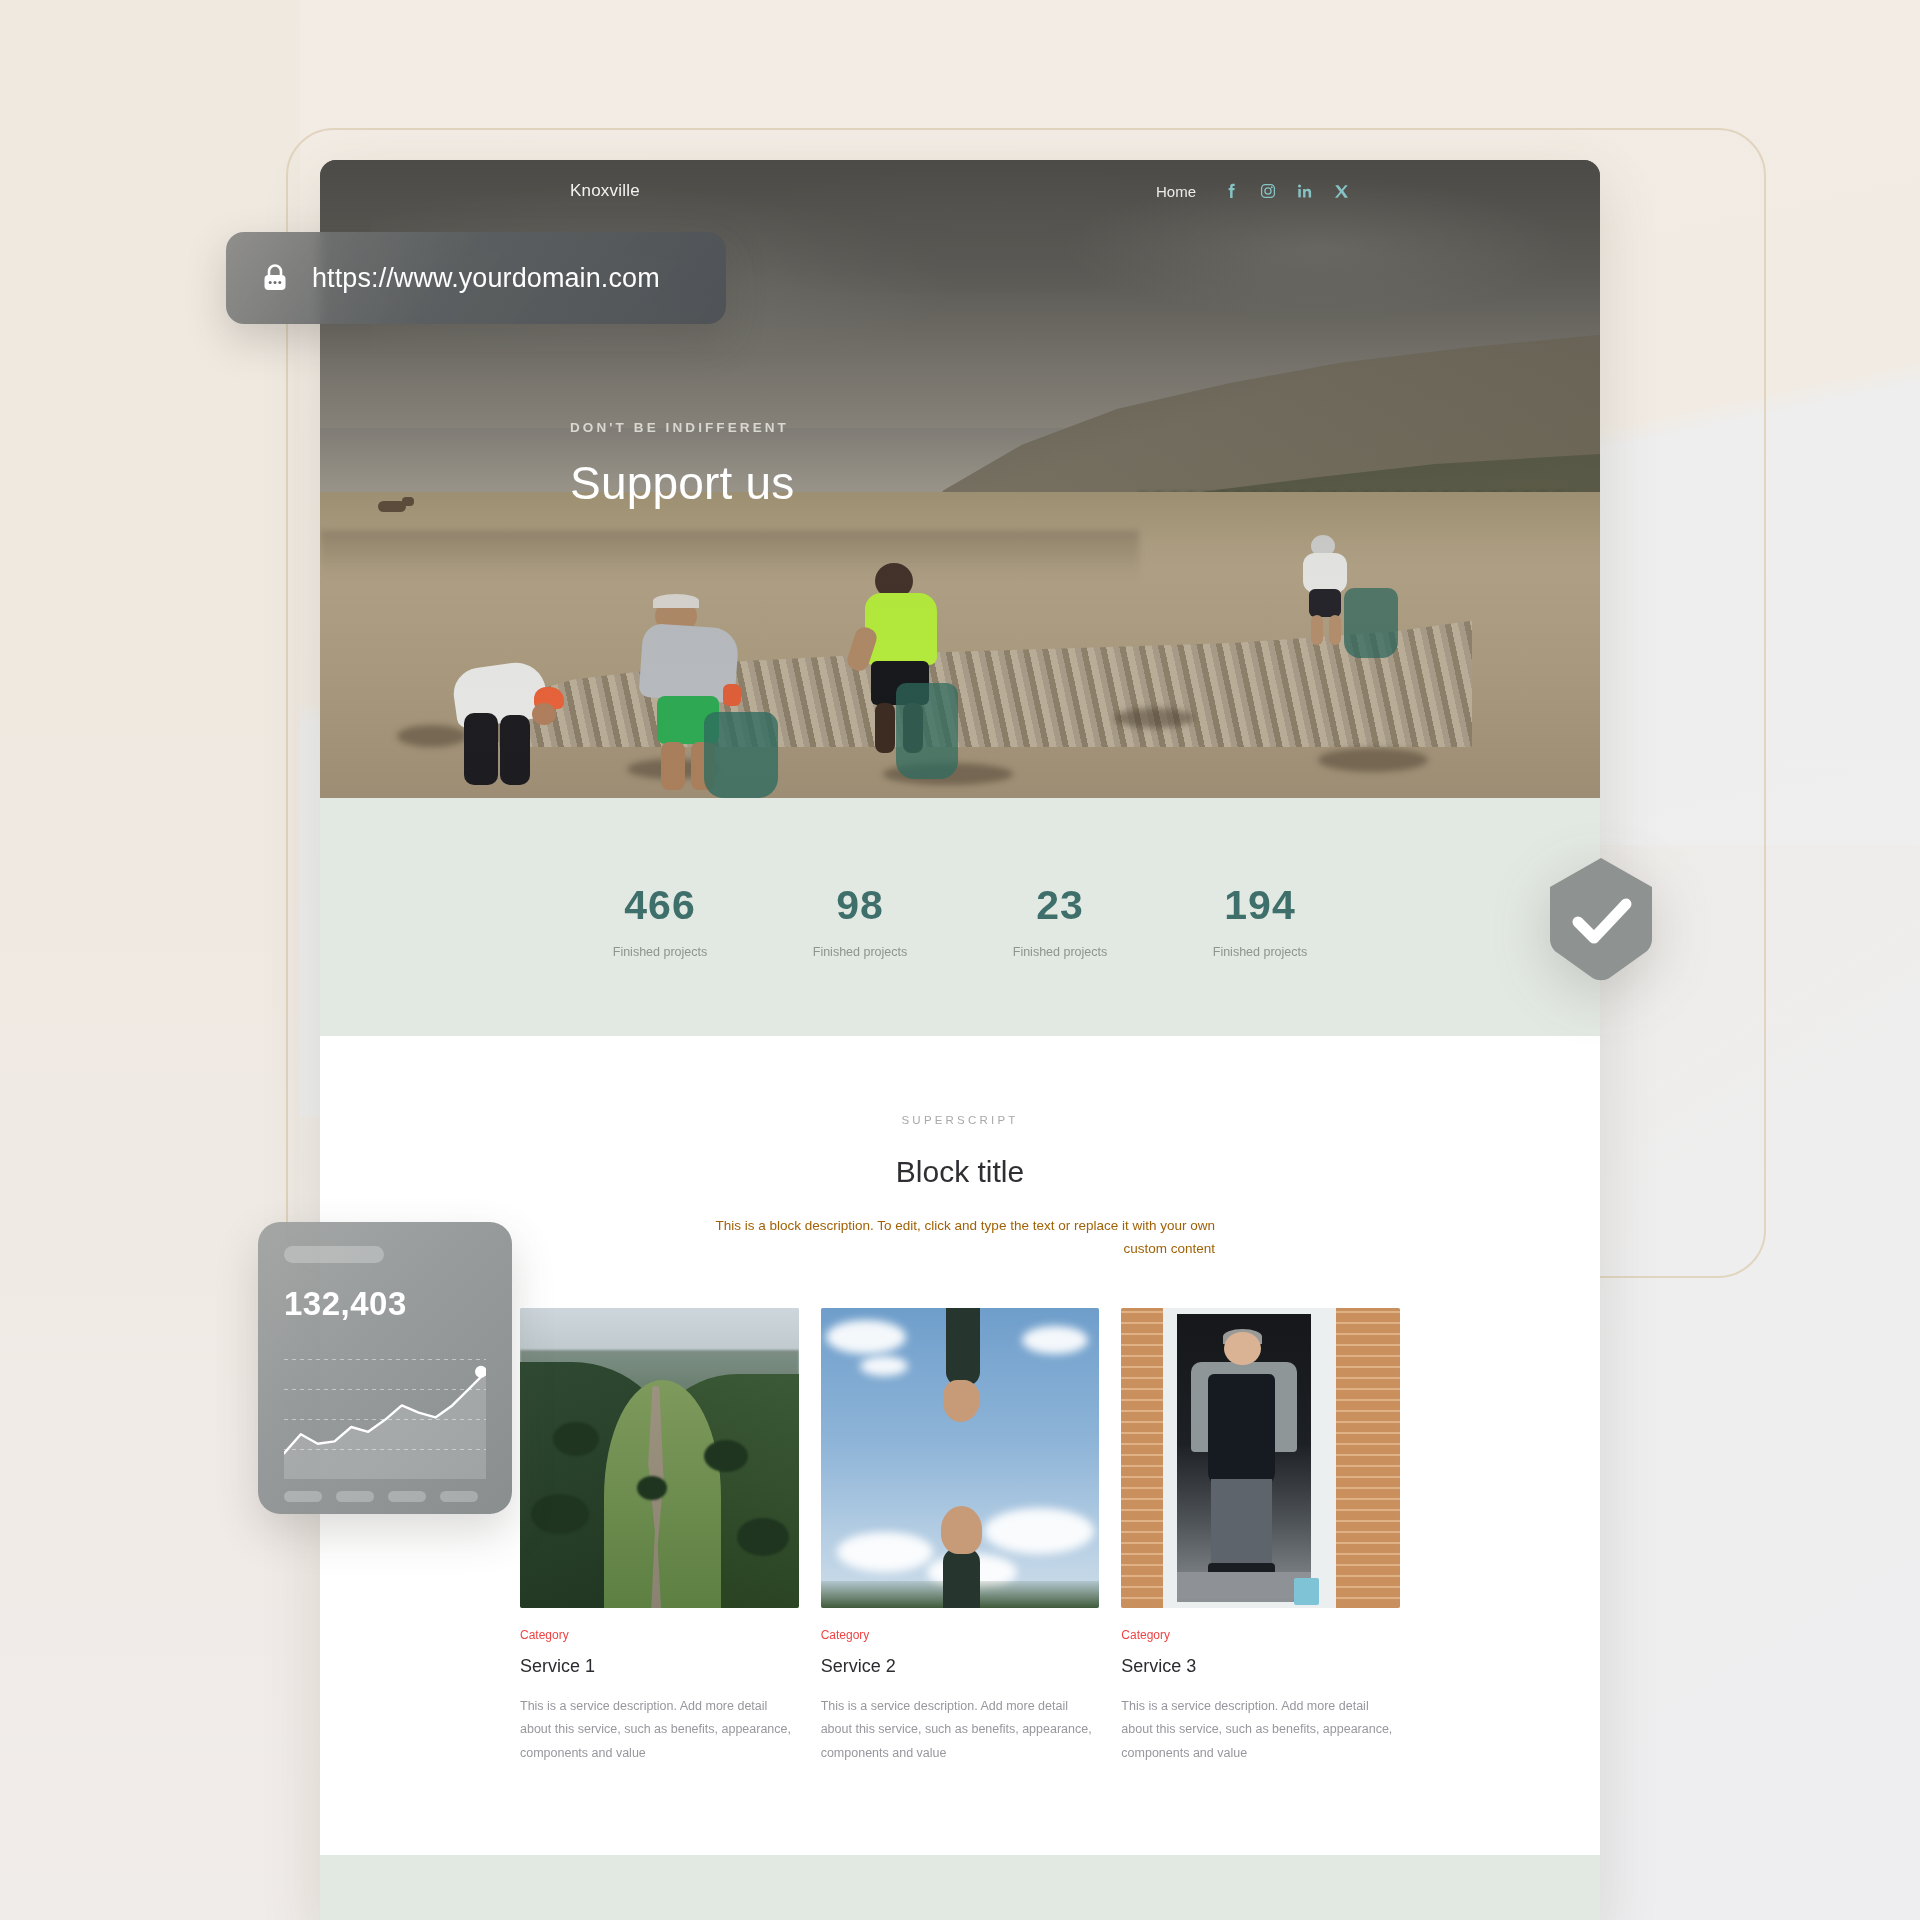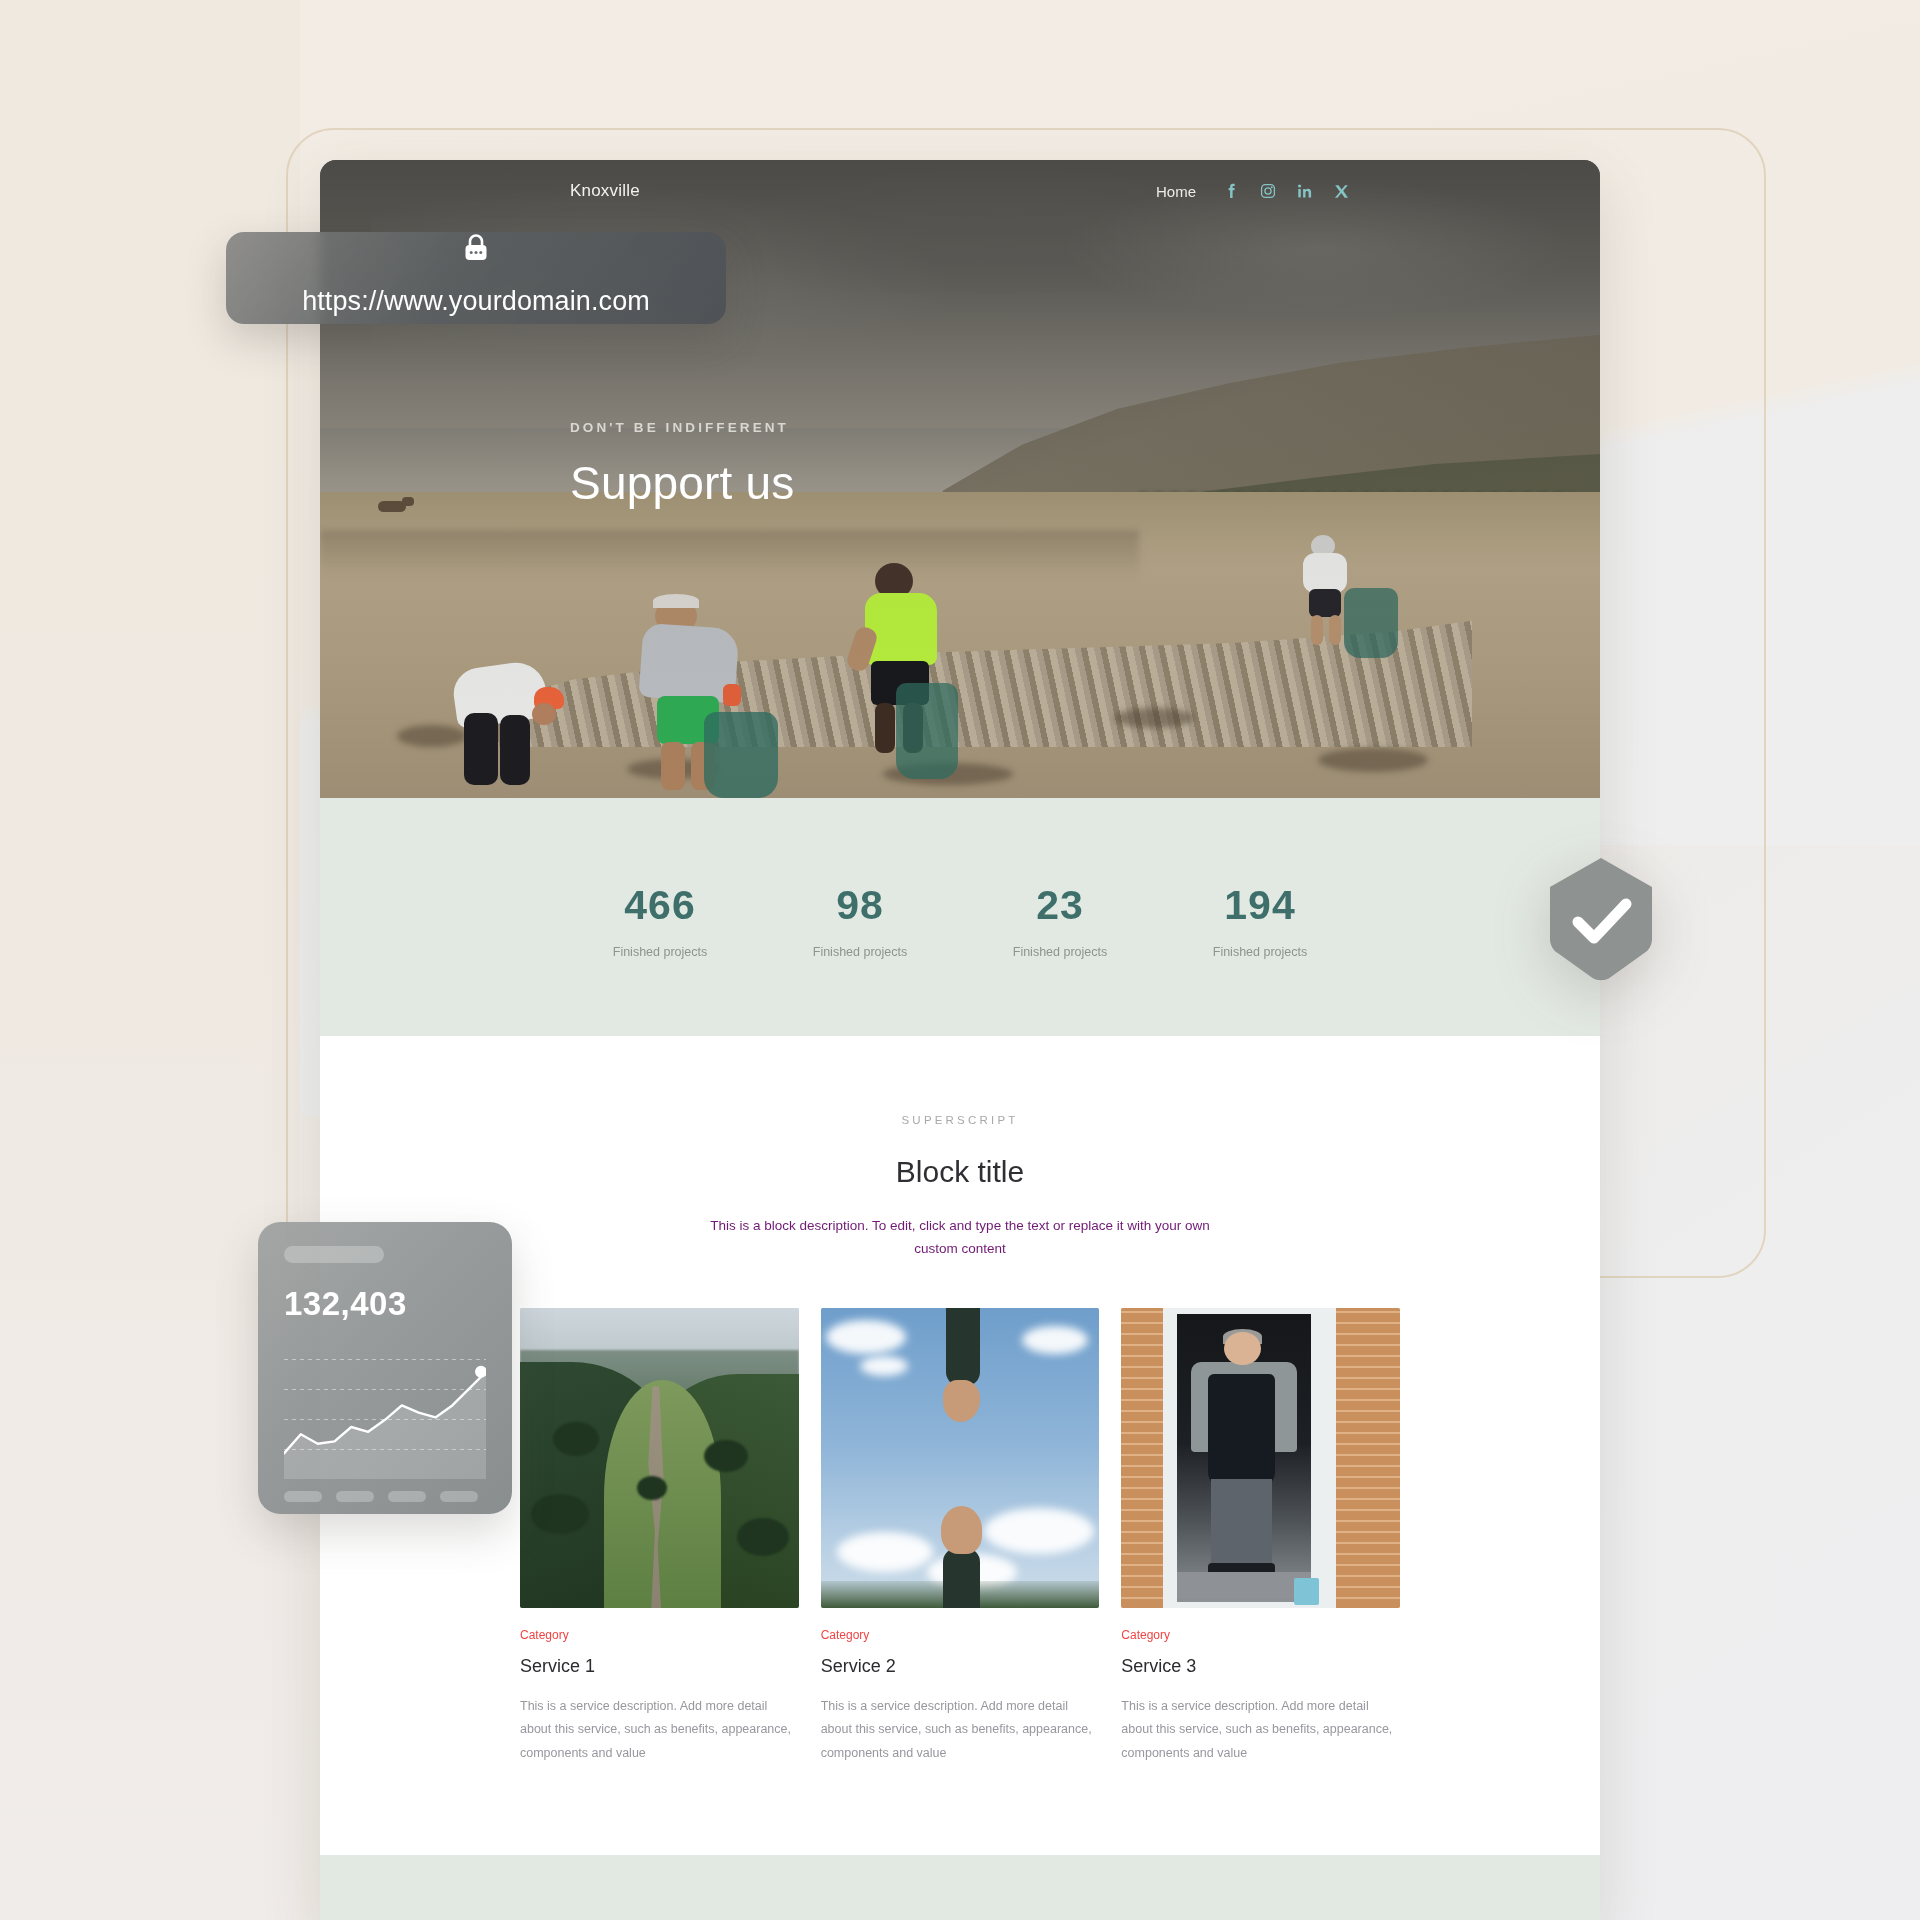--- a/index.html
+++ b/index.html
@@ -176,21 +176,21 @@
   .block { background: #ffffff; padding: 78px 200px 90px; }
   .superscript {
     text-align: center; color: #a8a8a8; font-size: 11.5px;
     letter-spacing: 3.2px; font-weight: 500;
   }
   .block-title {
     text-align: center; color: #2e2e33; font-size: 30px;
     font-weight: 300; margin-top: 29px;
   }
   .block-desc {
-    text-align: center; color: #701a75; font-size: 13.5px;
+    text-align: right; color: #a16207; font-size: 13.5px;
     line-height: 1.68; margin: 26px auto 0; max-width: 510px;
   }
 
   .cards { display: flex; gap: 22px; margin-top: 48px; }
   .card { flex: 1; }
   .card-img {
     width: 100%; height: 300px; border-radius: 2px; overflow: hidden;
     position: relative; background: #cfd3ce;
   }
   .card-cat { color: #ef4444; font-size: 12px; margin-top: 20px; }
@@ -261,21 +261,20 @@
   .url-pill {
     position: absolute; left: 226px; top: 232px;
     width: 500px; height: 92px;
     border-radius: 18px;
     background: linear-gradient(125deg, rgba(128,128,126,.86) 0%, rgba(90,94,96,.94) 46%, rgba(78,82,86,.96) 100%);
     backdrop-filter: blur(6px);
     display: flex; align-items: center; gap: 22px;
     padding: 0 34px;
     box-shadow: 0 16px 40px rgba(70,66,60,.22);
     z-index: 40;
-    flex-direction: column;
   }
   .lock-icon { width: 30px; height: 32px; flex: none; }
   .url-text { color: #fdfdfd; font-size: 27px; font-weight: 400; letter-spacing: .1px; }
 
   
   .shield-badge {
     position: absolute; right: 260px; top: 856px;
     width: 118px; height: 128px; z-index: 40;
     filter: drop-shadow(0 14px 28px rgba(80,76,70,.22));
   }

